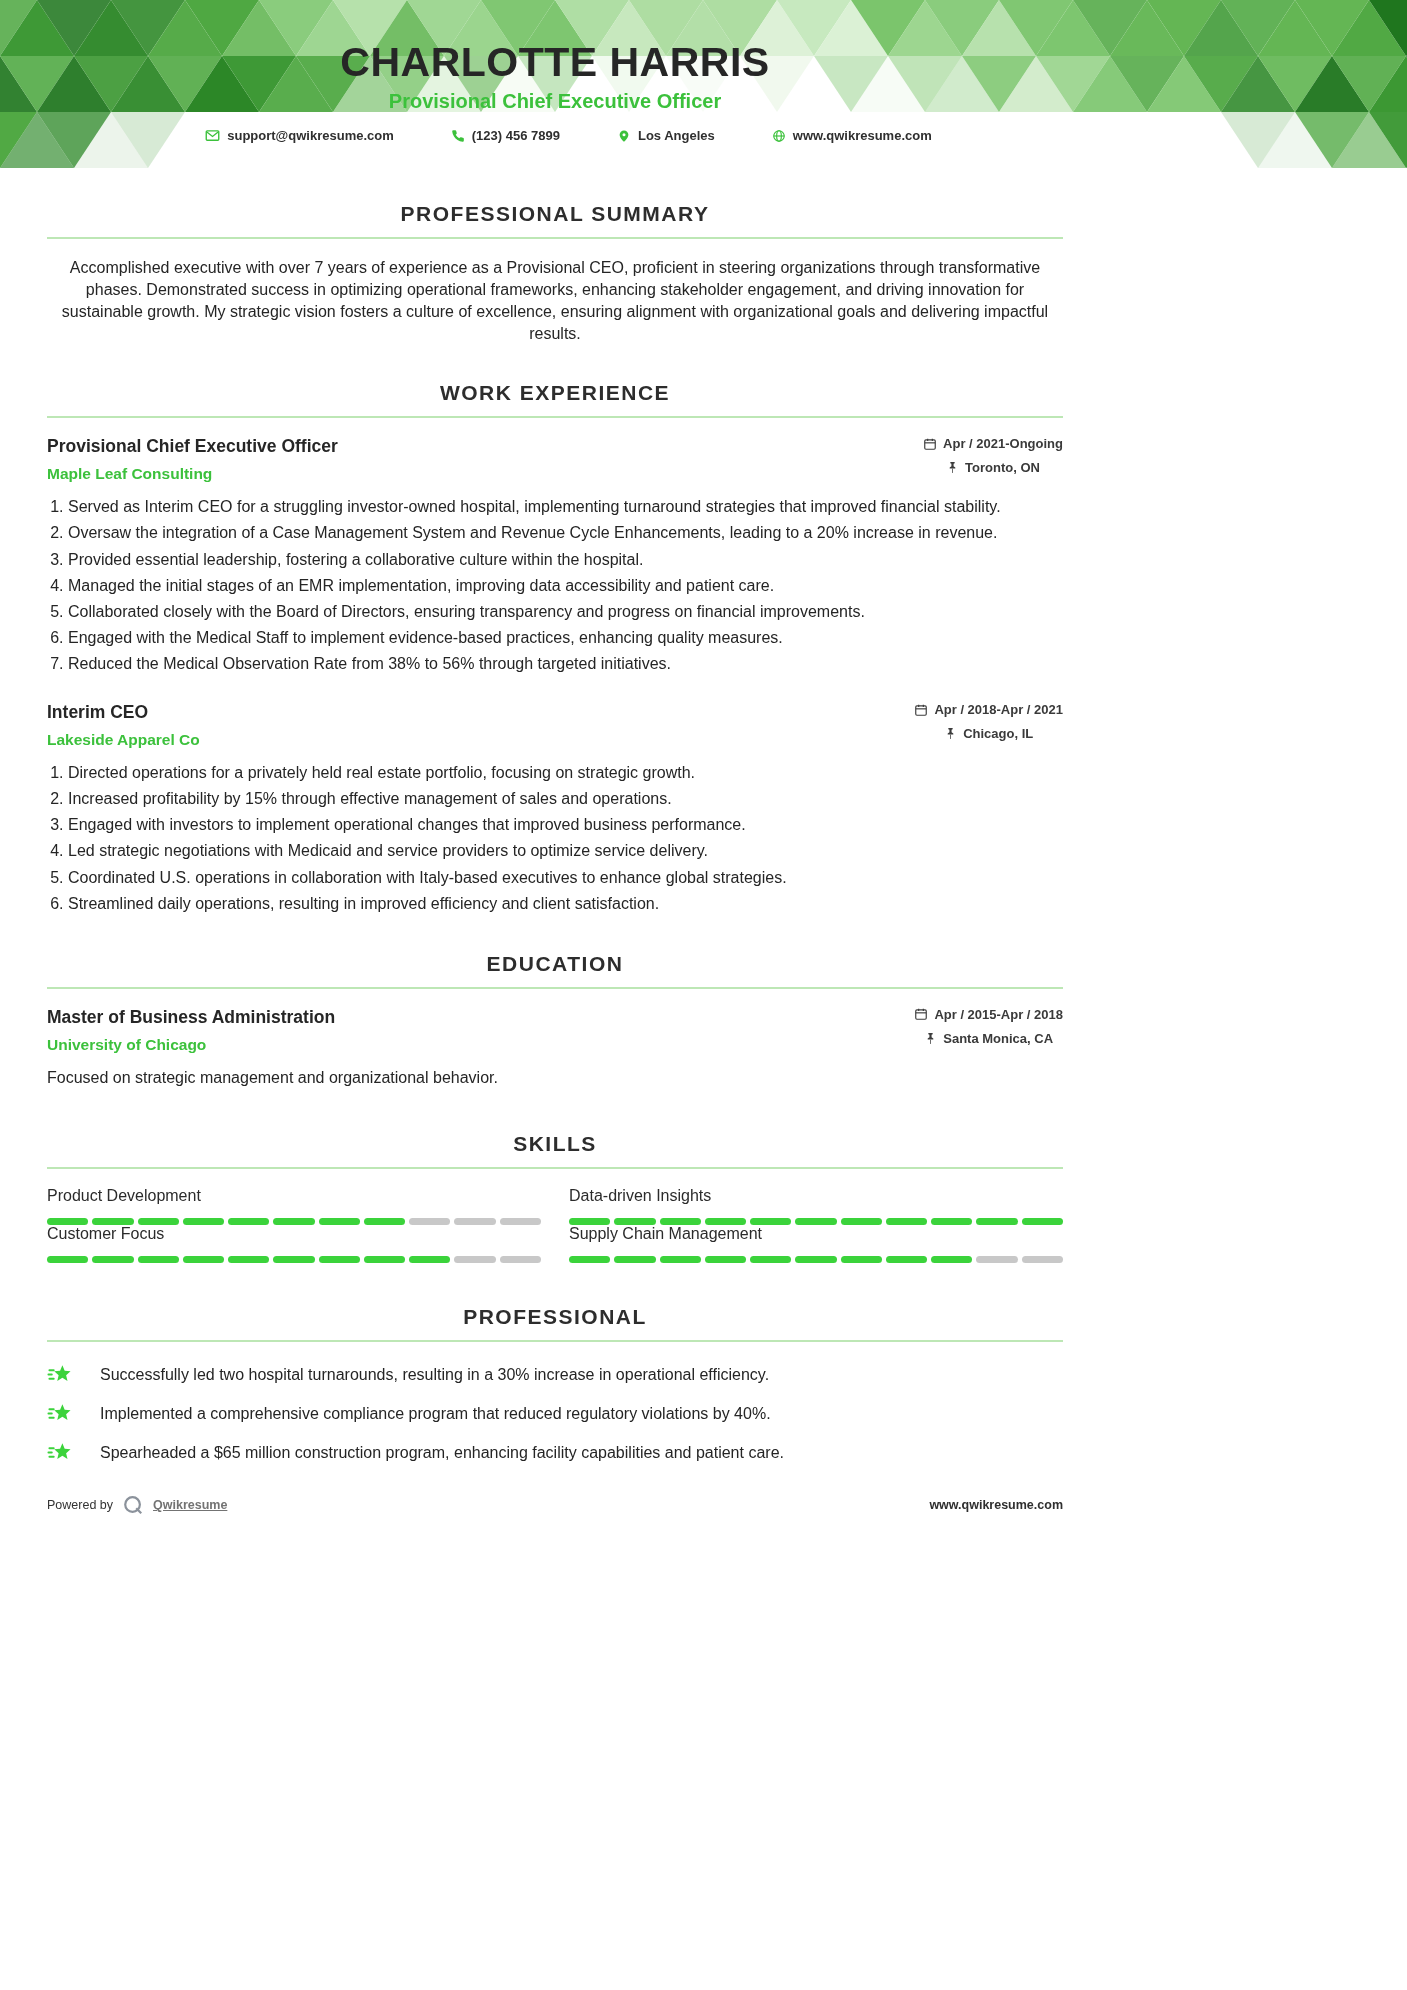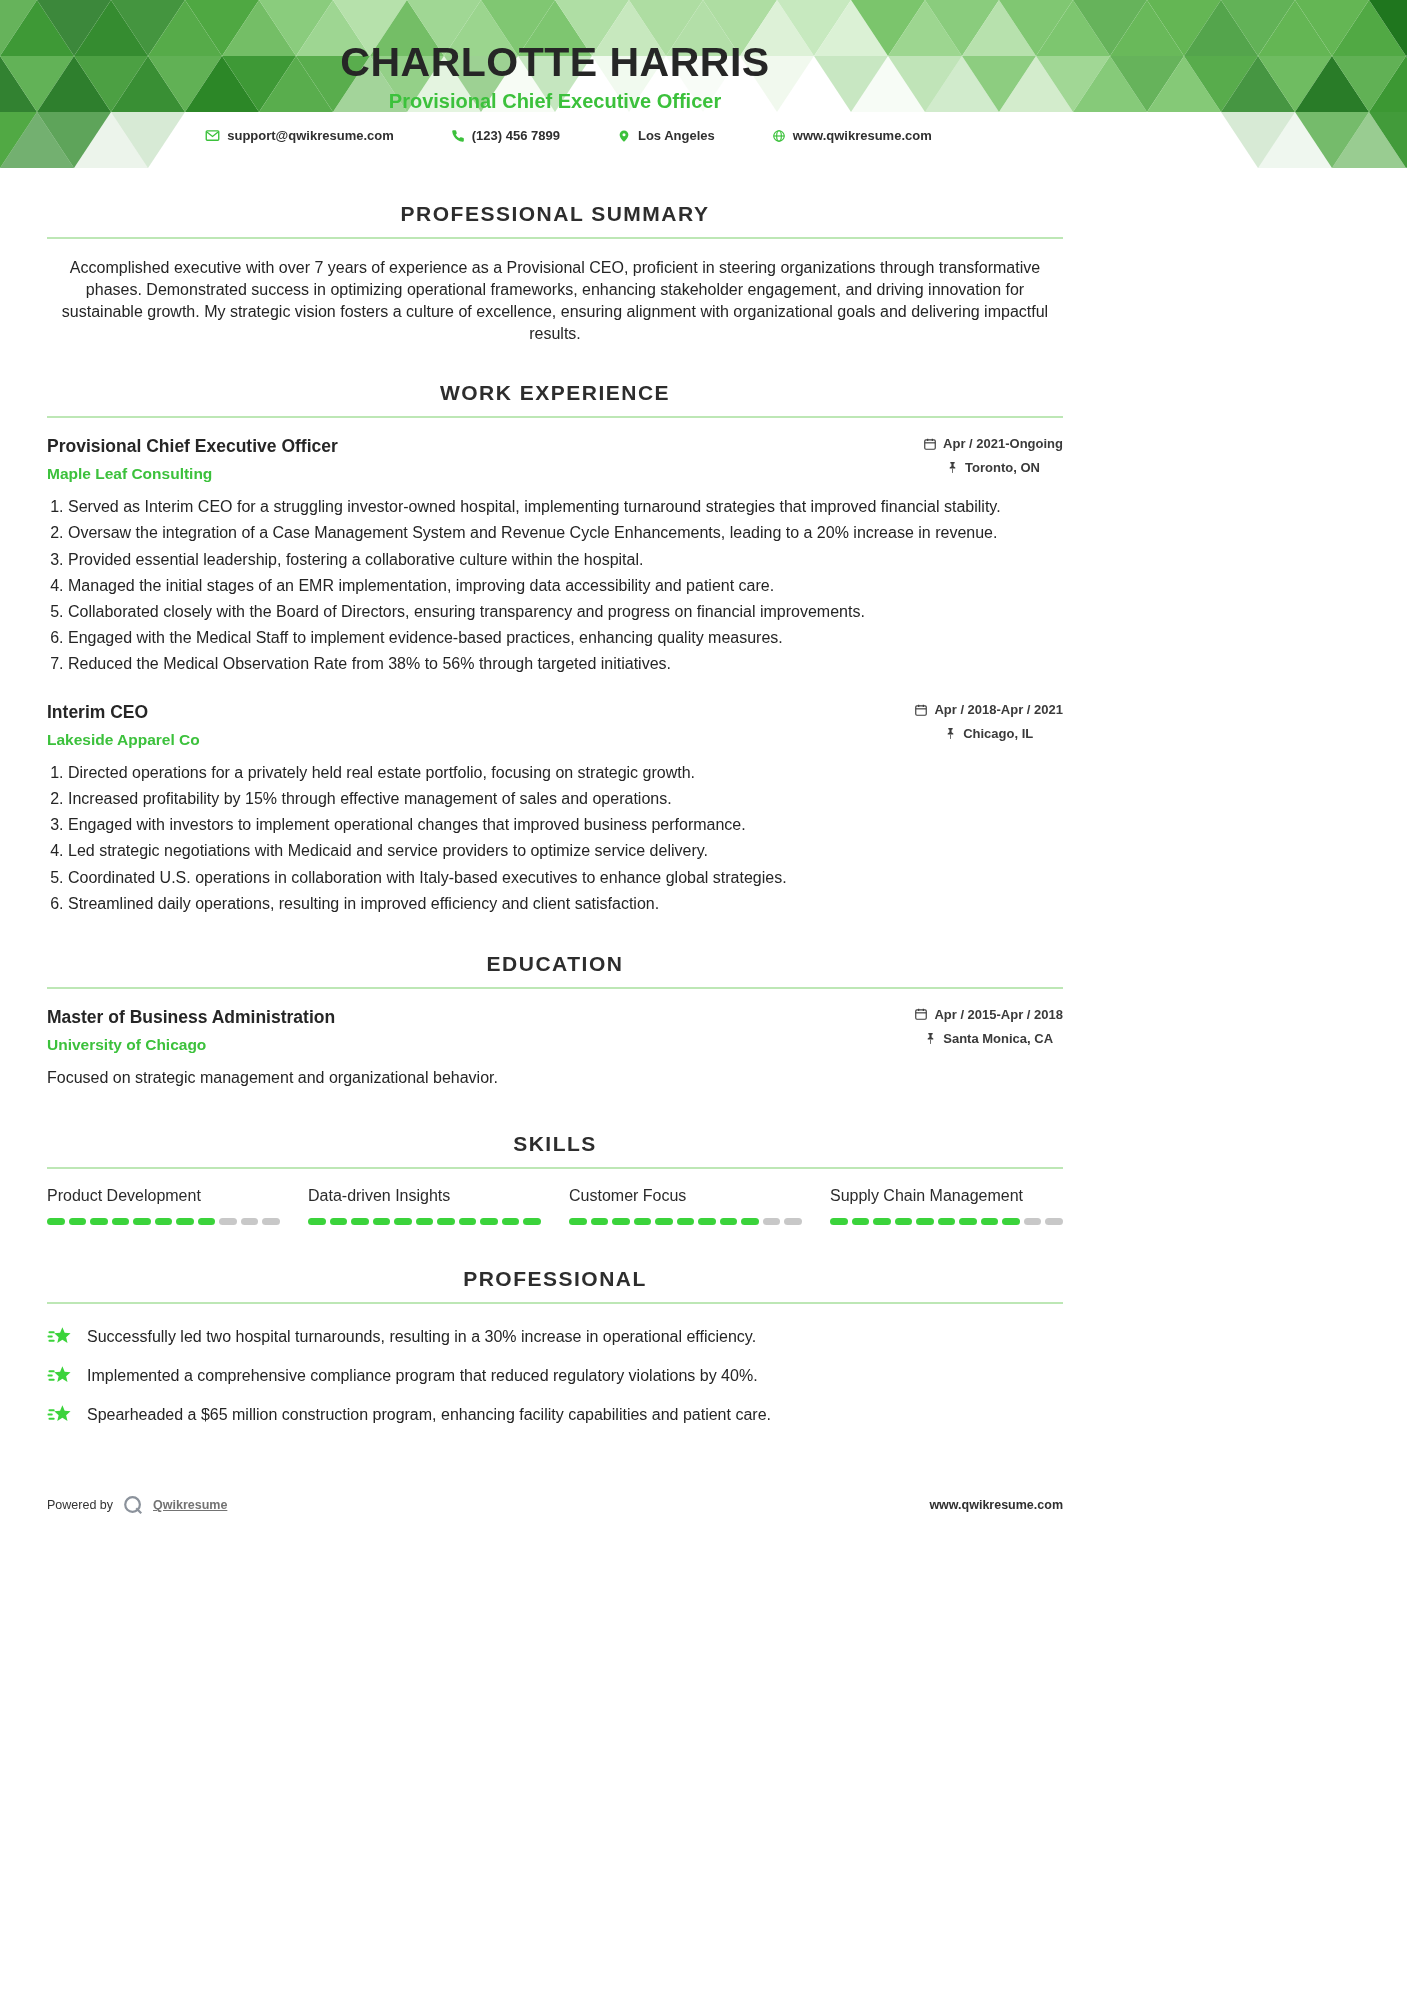--- a/index.html
+++ b/index.html
@@ -38,30 +38,30 @@
   .company{margin-top:8px;font-size:15.5px;font-weight:600;color:var(--accent);}
   .job-right{text-align:right;font-size:13px;font-weight:700;color:#3a3a3a;flex-shrink:0;}
   .meta{display:flex;justify-content:center;align-items:center;gap:6px;}
   .meta + .meta{margin-top:9px;}
   .meta .icn{display:flex;color:#3c3c3c;}
   ol.bullets{margin:13px 0 0;padding-left:21px;font-size:16px;line-height:1.32;color:#252525;}
   ol.bullets li{margin-bottom:5px;}
   .edu-note{margin:13px 0 0;font-size:16px;line-height:1.35;color:#252525;}
 
   
-  .skills-grid{display:grid;grid-template-columns:repeat(4,1fr);column-gap:28px;margin-top:18px;}
+  .skills-grid{display:grid;grid-template-columns:repeat(2,1fr);column-gap:28px;margin-top:18px;}
   .skill-label{font-size:16px;font-weight:500;color:#2b2b2b;}
   .bar{display:flex;gap:4px;margin-top:13px;}
   .seg{height:7px;border-radius:3.5px;flex:1;}
   .seg.on{background:var(--skill-on);}
   .seg.off{background:var(--skill-off);}
 
   
   .ach-list{margin-top:20px;}
-  .ach{display:flex;align-items:center;gap:15px;margin-bottom:14px;font-size:16px;color:#252525;}
+  .ach{display:flex;align-items:center;gap:28px;margin-bottom:14px;font-size:16px;color:#252525;}
   .ach .icn{display:flex;color:var(--skill-on);flex-shrink:0;}
 
   
   .footer{position:absolute;left:47px;width:1016px;top:1494px;display:flex;
           justify-content:space-between;align-items:center;font-size:12.5px;color:#333;}
   .powered{display:flex;align-items:center;gap:9px;}
   .brand-link{font-weight:600;color:#737373;text-decoration:underline;cursor:pointer;}
   .qlogo{display:flex;color:#8b929b;}
   .footer-url{font-weight:600;color:#2f2f2f;}
 </style>

